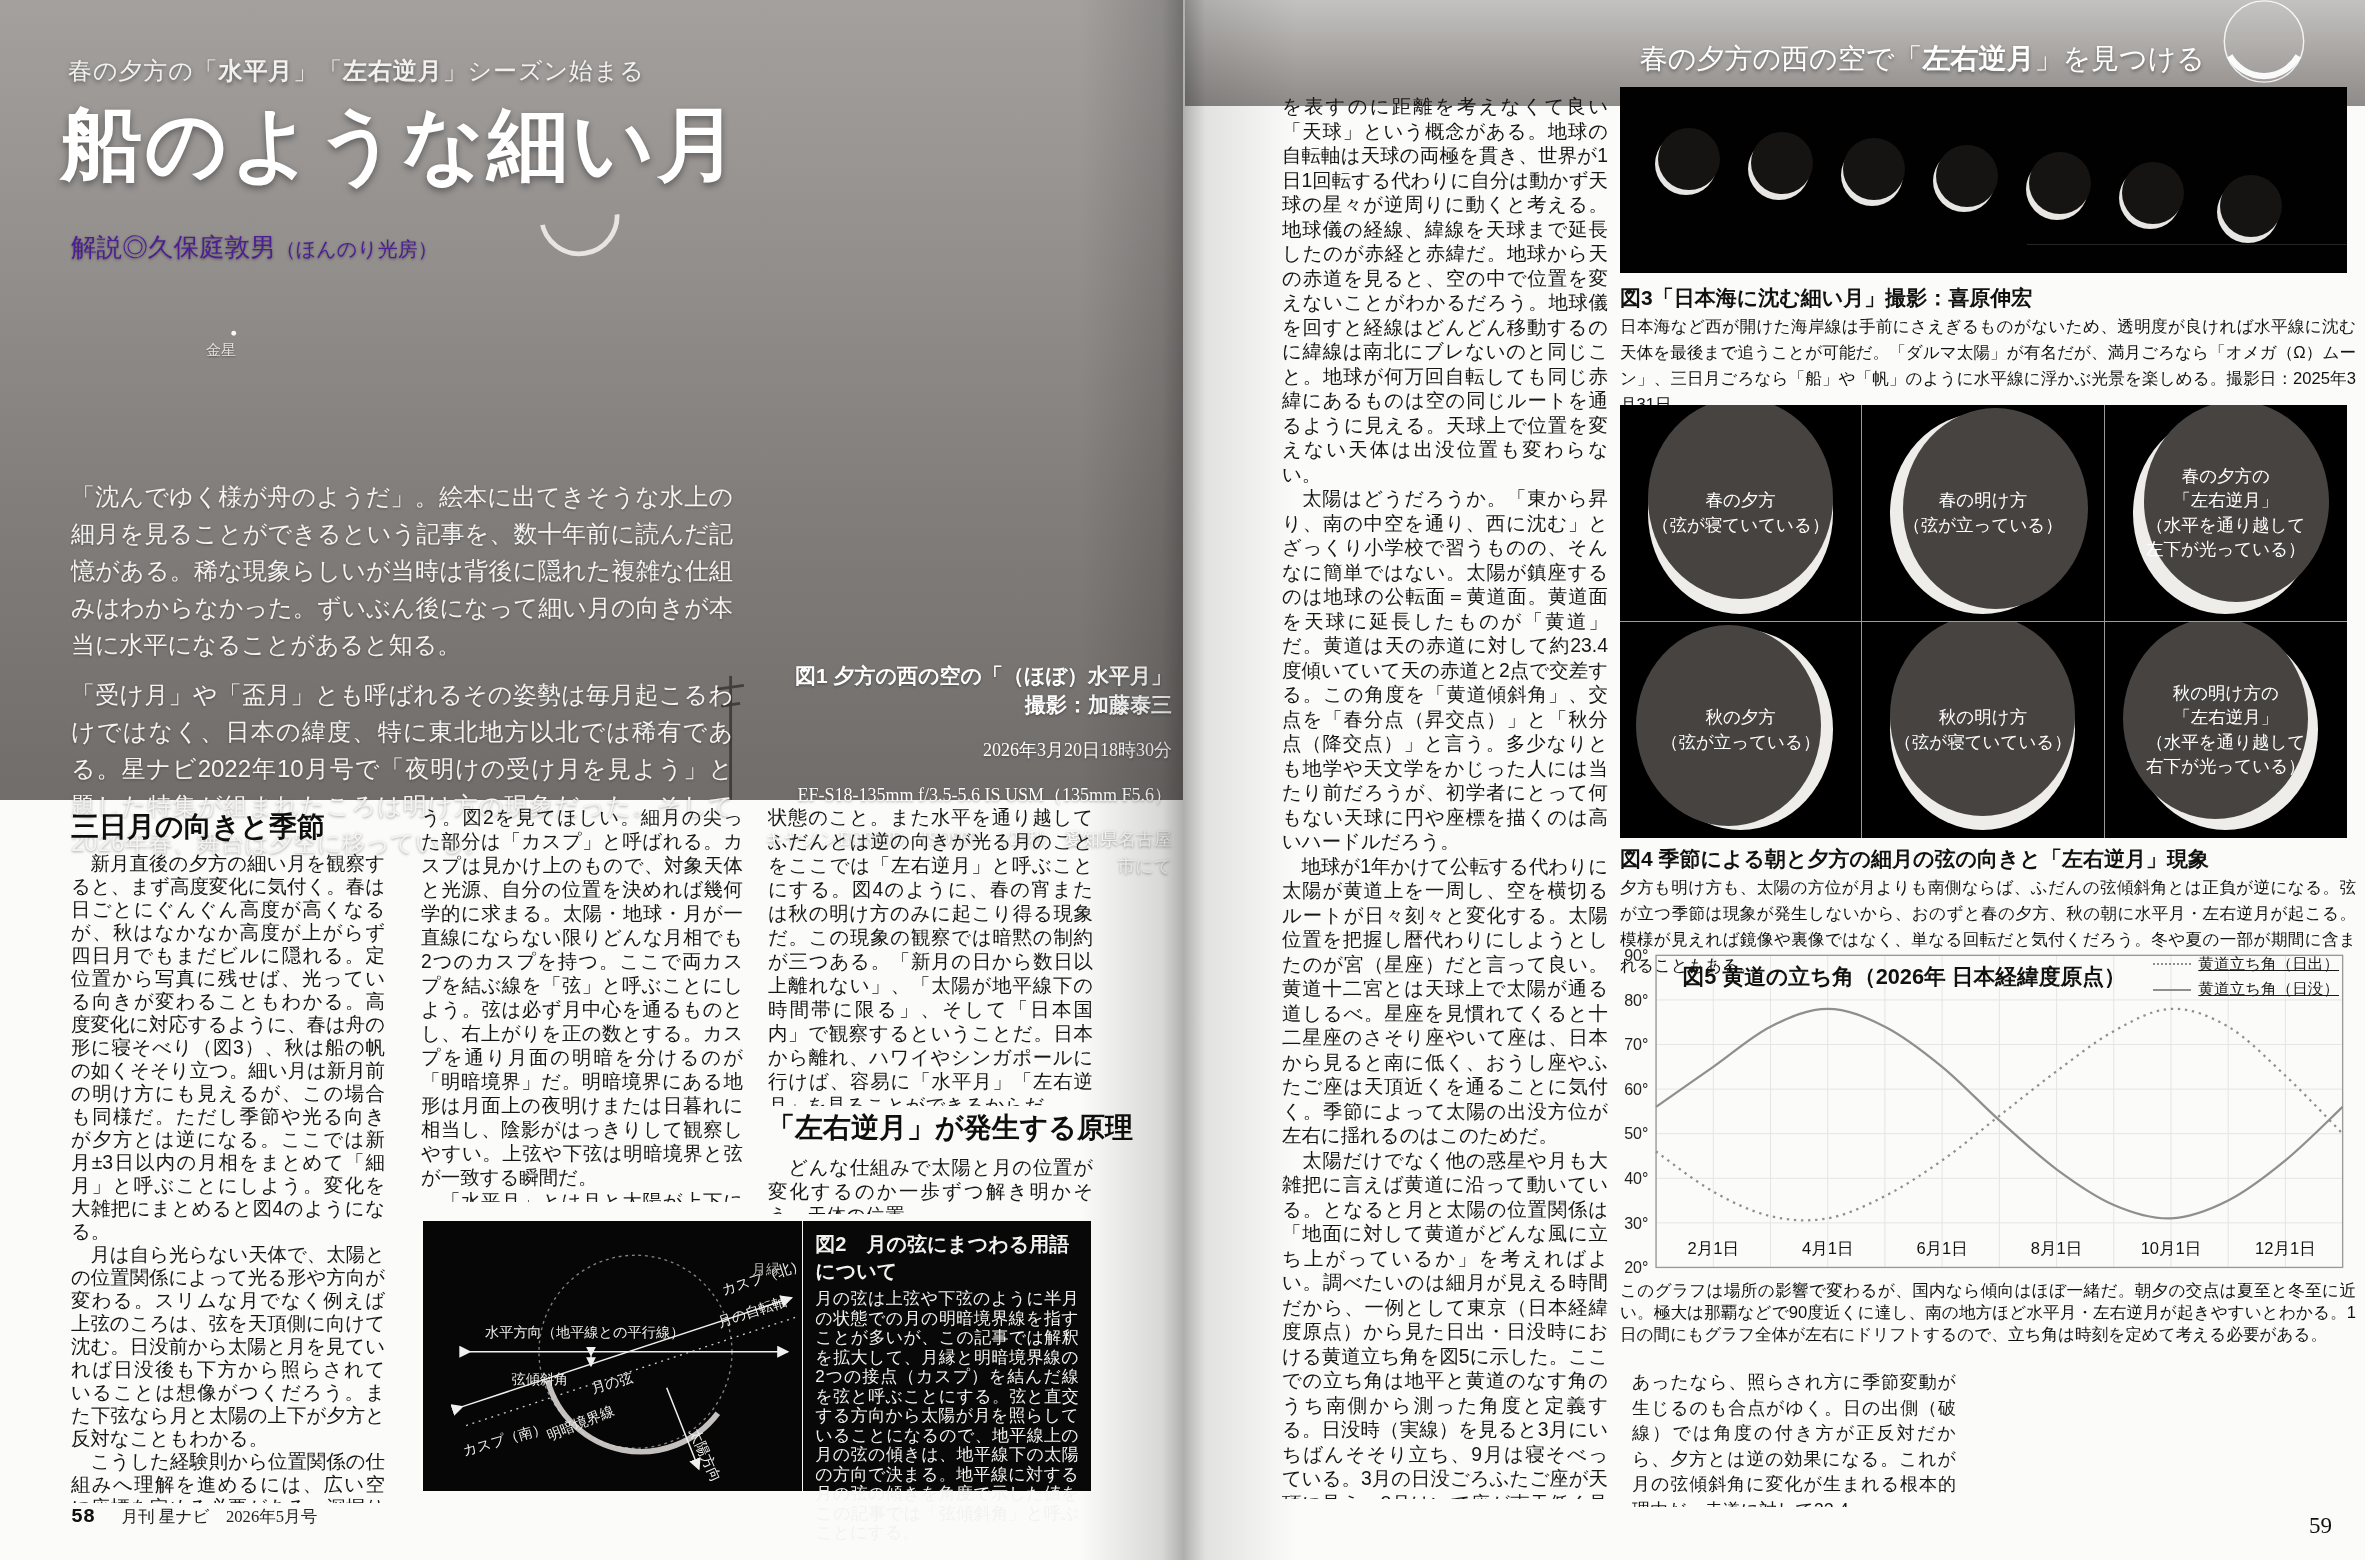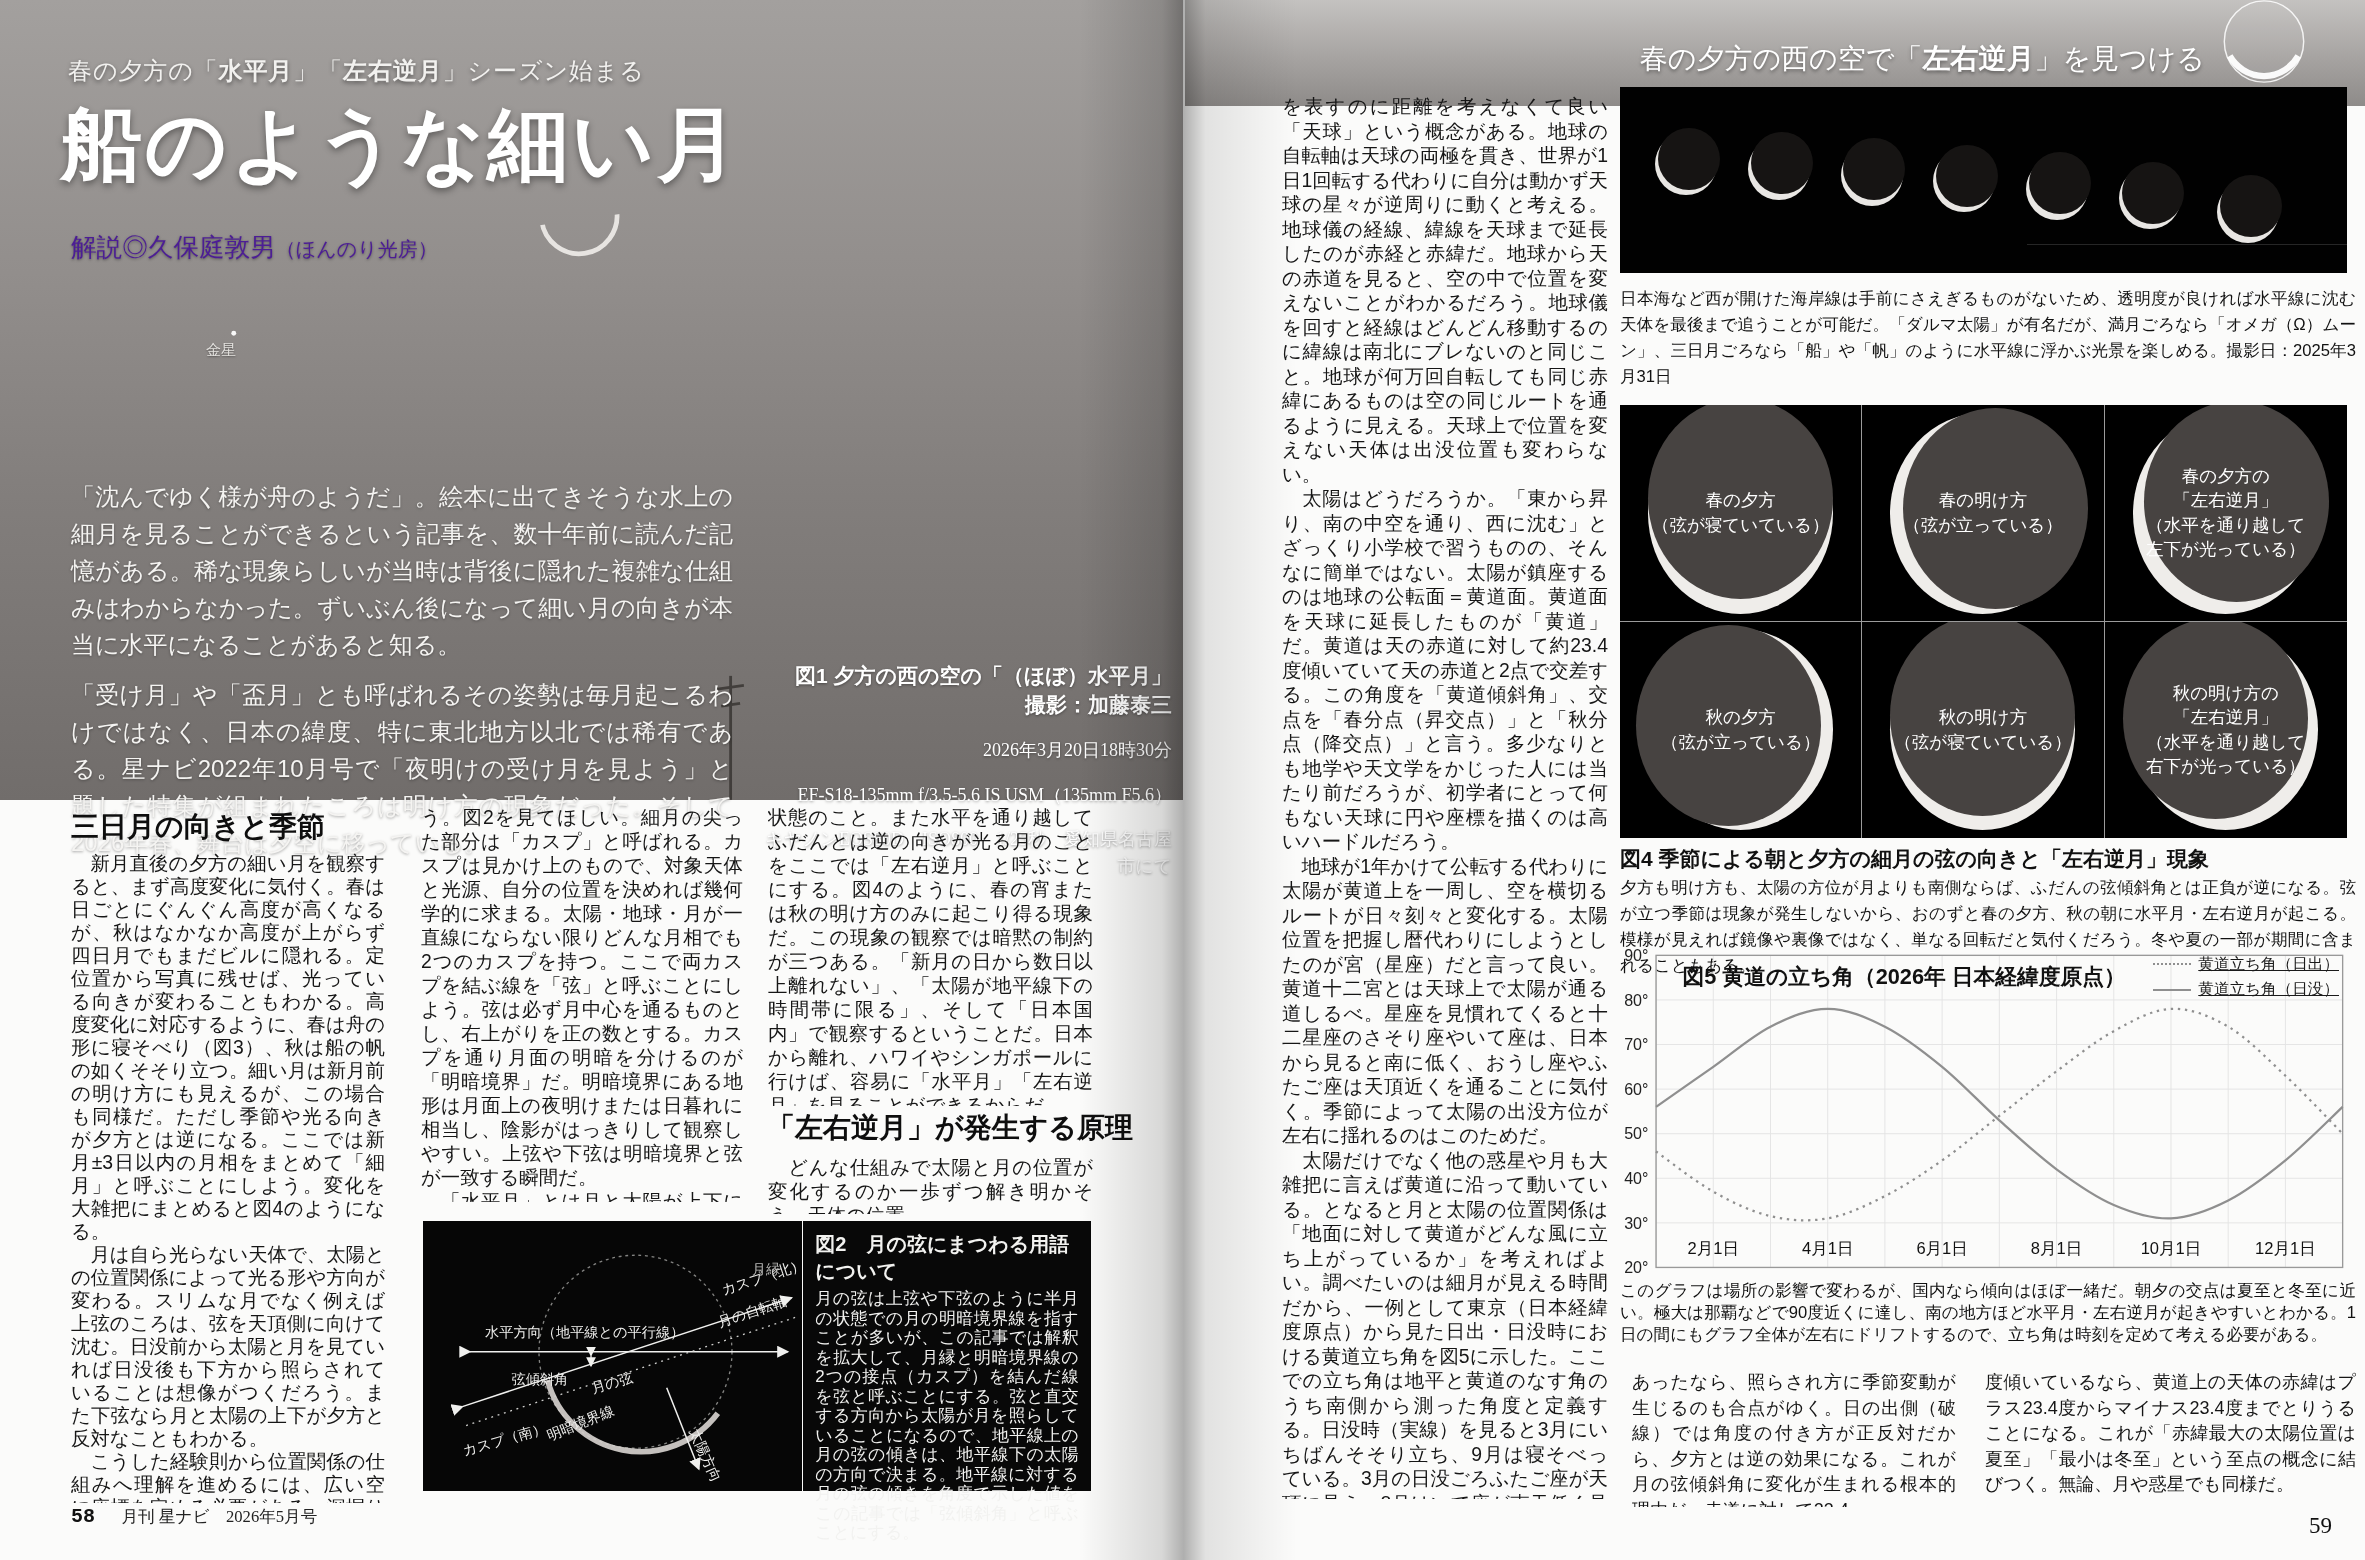--- a/index.html
+++ b/index.html
@@ -219,20 +219,21 @@
       <div class="moon-dark" style="left: 316px; top: 58px; width: 62px; height: 62px; background: rgb(22, 20, 19);"></div>
       <div class="moon-lit" style="left: 406px; top: 71px; width: 62px; height: 62px; background: rgb(232, 230, 227);"></div>
       <div class="moon-dark" style="left: 409px; top: 65px; width: 62px; height: 62px; background: rgb(22, 20, 19);"></div>
       <div class="moon-lit" style="left: 499px; top: 80px; width: 62px; height: 62px; background: rgb(232, 230, 227);"></div>
       <div class="moon-dark" style="left: 502px; top: 75px; width: 62px; height: 62px; background: rgb(22, 20, 19);"></div>
       <div class="moon-lit" style="left: 597px; top: 94px; width: 62px; height: 62px; background: rgb(232, 230, 227);"></div>
       <div class="moon-dark" style="left: 600px; top: 88px; width: 62px; height: 62px; background: rgb(22, 20, 19);"></div>
     </div>
 
   <div class="abs figcap fig3-cap">
+    <p class="t">図3「日本海に沈む細い月」撮影：喜原伸宏</p>
     <p class="b">日本海など西が開けた海岸線は手前にさえぎるものがないため、透明度が良ければ水平線に沈む天体を最後まで追うことが可能だ。「ダルマ太陽」が有名だが、満月ごろなら「オメガ（Ω）ムーン」、三日月ごろなら「船」や「帆」のように水平線に浮かぶ光景を楽しめる。撮影日：2025年3月31日</p>
   </div>
 
   <div class="abs fig4-grid">
       <div class="fig4-cell bR bB">
         <div class="moon-lit" style="left: 28px; top: 7.6px; width: 185px; height: 201px; background: rgb(239, 237, 234);"></div>
         <div class="moon-dark" style="left: 28px; top: -6.6px; width: 185px; height: 201px; background: rgb(71, 67, 65);"></div>
         <div class="fig4-text">
           <div>春の夕方</div>
           <div>（弦が寝ていている）</div>
@@ -341,19 +342,18 @@
           <span>黄道立ち角（日没）</span>
         </div>
     </div>
   </div>
 
   <div class="abs figcap fig5-cap">
     <p class="b">このグラフは場所の影響で変わるが、国内なら傾向はほぼ一緒だ。朝夕の交点は夏至と冬至に近い。極大は那覇などで90度近くに達し、南の地方ほど水平月・左右逆月が起きやすいとわかる。1日の間にもグラフ全体が左右にドリフトするので、立ち角は時刻を定めて考える必要がある。</p>
   </div>
 
   <div class="abs col rp-bcolA">あったなら、照らされ方に季節変動が生じるのも合点がゆく。日の出側（破線）では角度の付き方が正反対だから、夕方とは逆の効果になる。これが月の弦傾斜角に変化が生まれる根本的理由だ。赤道に対して23.4</div>
-  <div class="abs col rp-bcolB">度傾いているなら、黄道上の天体の赤緯はプラス23.4度からマイナス23.4度までとりうることになる。これが「赤緯最大の太陽位置は夏至」「最小は冬至」という至点の概念に結びつく。無論、月や惑星でも同様だ。</div>
 
   <div class="abs footer-right">59</div>
 
   <div class="abs fold"></div>
 </div>
 
 
 </body></html>

